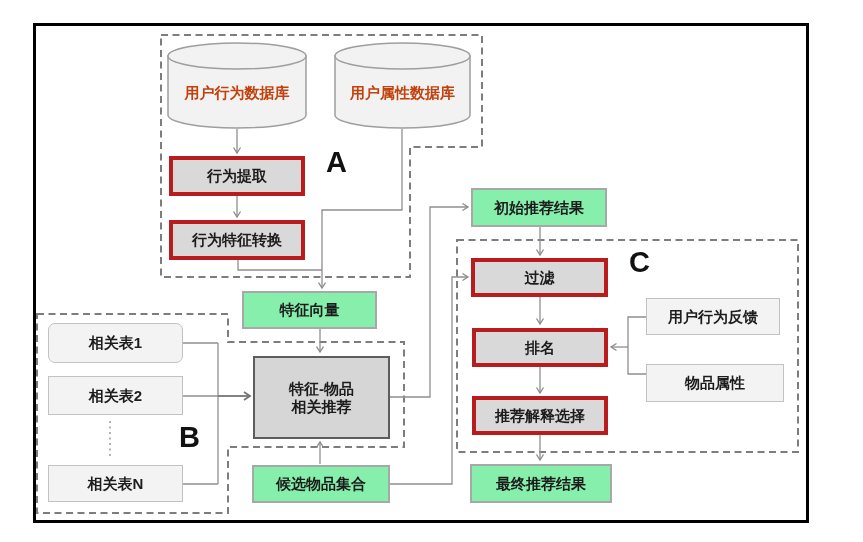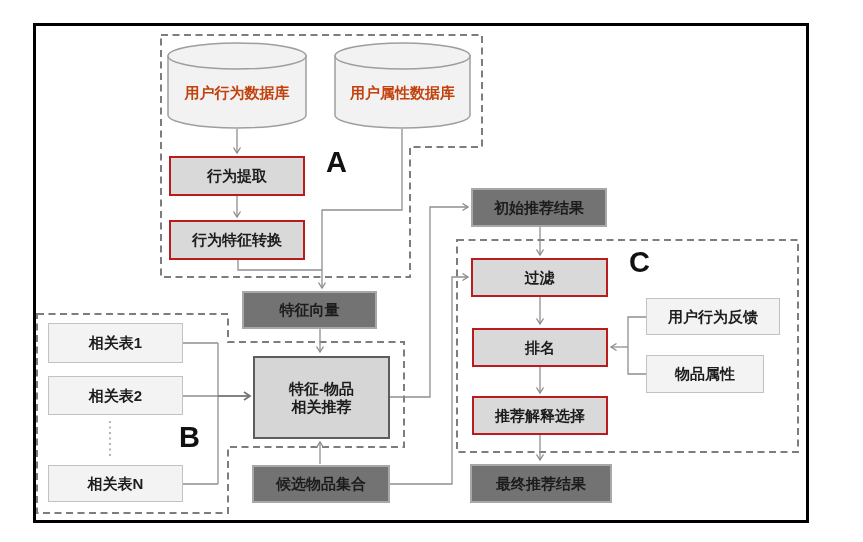--- a/index.html
+++ b/index.html
@@ -12,22 +12,22 @@
     border:3px solid #000000; box-sizing:border-box;
   }
   #shapes { position:absolute; left:0; top:0; width:863px; height:542px; }
   .node {
     position:absolute; box-sizing:border-box;
     display:flex; flex-direction:column; align-items:center; justify-content:center;
     font-weight:700; font-size:15px; line-height:18px; color:#1c1c1c;
     text-align:center; white-space:nowrap;
   }
   .lv1 { background:#f3f3f3; border:1px solid #c2c2c2; }   
-  .lv2 { background:#737373; border:2px solid #a8a8a8; }   
-  .lv3 { background:#d9d9d9; border:2px solid #b91c1c; }   
+  .lv2 { background:#86efac; border:2px solid #a8a8a8; }   
+  .lv3 { background:#d9d9d9; border:4px solid #b91c1c; }   
   .lv3b{ background:#d6d6d6; border:2px solid #5d5d5d; }   
   .cyl-label { position:absolute; box-sizing:border-box; display:flex; align-items:center;
     justify-content:center; font-weight:700; font-size:15px; color:#c2410c; white-space:nowrap; }
   .group-label {
     position:absolute; font-weight:700; font-size:29px; color:#111111;
   }
 </style>
 </head>
 <body>
 
@@ -85,32 +85,32 @@
   <div class="cyl-label" style="left:335px; top:76px; width:135px; height:34px;">用户属性数据库</div>
 
   <div class="group-label" style="left:326px; top:146px;">A</div>
   <div class="group-label" style="left:179px; top:421px;">B</div>
   <div class="group-label" style="left:629px; top:246px;">C</div>
 
   <div class="node lv3" style="left:169px; top:156px; width:136px; height:40px;">行为提取</div>
   <div class="node lv3" style="left:169px; top:220px; width:136px; height:40px;">行为特征转换</div>
   <div class="node lv2" style="left:242px; top:291px; width:135px; height:38px;">特征向量</div>
 
-  <div class="node lv1" style="left:48px; top:323px; width:135px; height:40px;">相关表1</div>
+  <div class="node lv1" style="left:48px; top:323px; width:135px; height:40px;border-radius:7px;">相关表1</div>
   <div class="node lv1" style="left:48px; top:376px; width:135px; height:39px;">相关表2</div>
   <div class="node lv1" style="left:48px; top:465px; width:135px; height:37px;">相关表N</div>
 
   <div class="node lv3b" style="left:253px; top:356px; width:137px; height:83px;">
     <span>特征-物品</span>
     <span>相关推荐</span>
   </div>
 
   <div class="node lv2" style="left:252px; top:465px; width:138px; height:38px;">候选物品集合</div>
 
   <div class="node lv2" style="left:471px; top:188px; width:136px; height:39px;">初始推荐结果</div>
   <div class="node lv3" style="left:471px; top:258px; width:137px; height:39px;text-align:right;">过滤</div>
   <div class="node lv3" style="left:472px; top:328px; width:136px; height:39px;">排名</div>
   <div class="node lv3" style="left:472px; top:396px; width:136px; height:39px;">推荐解释选择</div>
   <div class="node lv1" style="left:646px; top:298px; width:134px; height:37px;">用户行为反馈</div>
 
   <div class="node lv2" style="left:470px; top:464px; width:142px; height:39px;">最终推荐结果</div>
-  <div class="node lv1" style="left:646px; top:355px; width:118px; height:38px;">物品属性</div>
+  <div class="node lv1" style="left:646px; top:364px; width:138px; height:38px;">物品属性</div>
 </div>
 
 </body></html>

